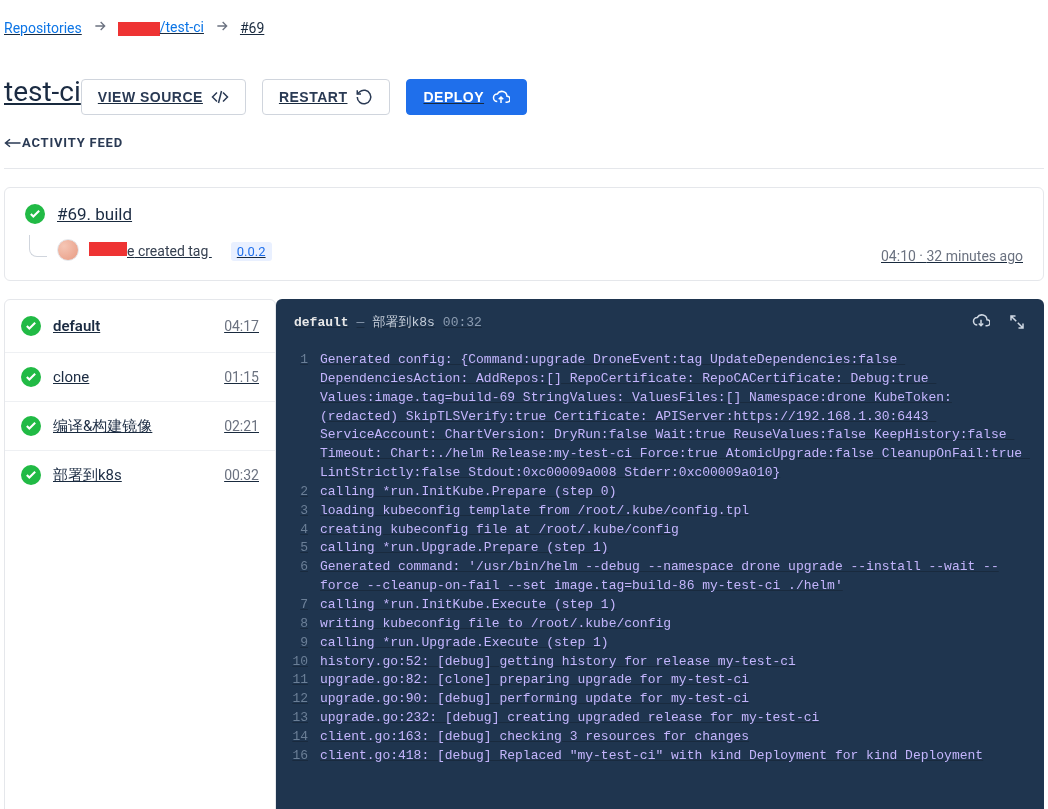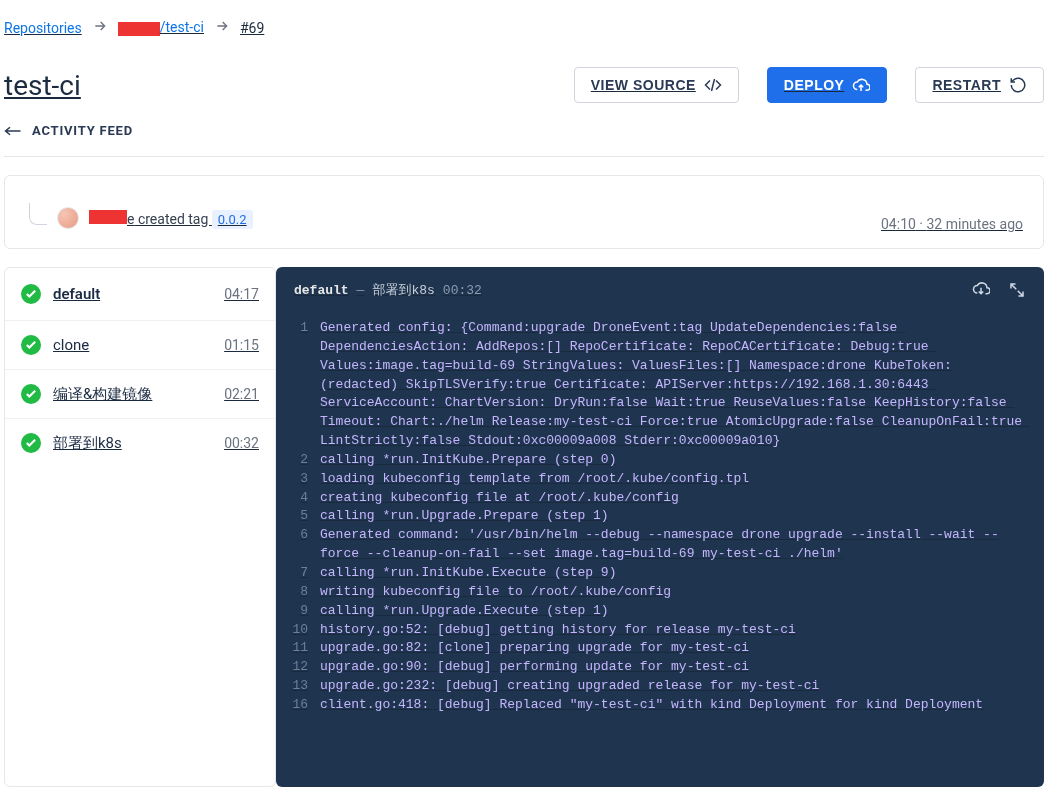--- a/index.html
+++ b/index.html
@@ -22,30 +22,29 @@
     .breadcrumb a { color: #0c75e6; text-decoration: none; }
     .breadcrumb .redacted {
       background: #ee3333; color: transparent; display:inline-block; width:42px; height:14px; vertical-align: middle;
     }
     .breadcrumb-sep { color: #6b7280; }
     .breadcrumb .arrow-svg { width:16px; height:16px; stroke:#6b7280; }
 
     
     .page-header {
       display: flex;
-      justify-content: space-between;
       align-items: center;
       padding: 20px 0 8px 0;
     }
     .page-title {
       font-size: 28px;
       font-weight: 400;
       color: #1b2b42;
     }
-    .header-actions { display: flex; gap: 28px; align-items:center; }
+    .header-actions { display: flex; gap: 16px; align-items:center;margin-top:12px; }
     .btn {
       display: inline-flex;
       align-items: center;
       gap: 8px;
       padding: 8px 16px;
       border-radius: 4px;
       font-size: 14px;
       font-weight: 600;
       letter-spacing: 0.5px;
       cursor: pointer;
@@ -57,21 +56,20 @@
       background: #1f6feb;
       border-color: #1f6feb;
       color: #fff;
     }
     .btn svg { width:18px; height:18px; }
 
     
     .activity-link {
       display: inline-flex;
       align-items: center;
-      gap: 10px;
       color: #2a3a54;
       font-size: 13px;
       font-weight: 700;
       letter-spacing: 0.8px;
       padding: 12px 0 18px 0;
       cursor: pointer;
     }
     .activity-link svg { width:18px; height:12px; stroke:#2a3a54; }
 
     .divider { border: none; border-top: 1px solid #e5e7eb; margin: 0; }
@@ -101,20 +99,21 @@
     .avatar {
       width: 22px; height: 22px; border-radius: 50%;
       background: radial-gradient(circle at 30% 30%, #f5c6b5, #e89a82);
       border:1px solid #e5e7eb;
     }
     .author-name-redacted { background:#ee3333; width:38px; height:14px; display:inline-block; }
     .author-text { color:#374151; }
     .tag-badge {
       background:#e9f0ff; color:#1f6feb; padding:2px 6px; border-radius:3px;
       font-size: 13px;
+      margin-left: 19px;
     }
     .build-meta { color:#6b7280; font-size:14px;margin-top:12px; }
 
     
     .main-cols { display:flex; }
     .steps-col {
       width: 272px; flex-shrink:0;
       border:1px solid #e5e7eb; border-radius:6px;
       background:#fff; overflow:hidden;
     }
@@ -195,49 +194,57 @@
   
   <div class="page-header">
     <h1 class="page-title">test-ci</h1>
     <div class="header-actions">
       <button class="btn">
         <span>VIEW SOURCE</span>
         <svg viewBox="0 0 24 24" fill="none" stroke="#2a3a54" stroke-width="2">
             <path d="M8 6l-6 6 6 6M16 6l6 6-6 6M14 4l-4 16"></path>
           </svg>
       </button>
+      <button class="btn">
+        <span>RESTART</span>
+        <svg viewBox="0 0 24 24" fill="none" stroke="#2a3a54" stroke-width="2">
+            <path d="M3 12a9 9 0 1 0 3-6.7L3 8"></path>
+            <path d="M3 3v5h5"></path>
+          </svg>
+      </button>
       <button class="btn primary">
         <span>DEPLOY</span>
         <svg viewBox="0 0 24 24" fill="none" stroke="#fff" stroke-width="2">
             <path d="M7 18a5 5 0 0 1 0-10 7 7 0 0 1 13 3 4 4 0 0 1 0 8h-2"></path>
             <path d="M12 12v8M9 15l3-3 3 3"></path>
           </svg>
       </button>
-      <button class="btn">
-        <span>RESTART</span>
-        <svg viewBox="0 0 24 24" fill="none" stroke="#2a3a54" stroke-width="2">
-            <path d="M3 12a9 9 0 1 0 3-6.7L3 8"></path>
-            <path d="M3 3v5h5"></path>
-          </svg>
-      </button>
     </div>
   </div>
 
   
   <div class="activity-link">
     <svg viewBox="0 0 24 12" fill="none" stroke-width="2">
         <path d="M22 6H2M8 1L2 6l6 5"></path>
       </svg>
     <span>ACTIVITY FEED</span>
   </div>
 
   <hr class="divider">
 
   
   <div class="build-card">
+    <div class="build-card-row1">
+      <span class="check-icon">
+        <svg viewBox="0 0 14 12">
+            <path d="M2 6l3 3 7-7"></path>
+          </svg>
+      </span>
+      <span class="build-title">#69. build</span>
+    </div>
     <div class="build-card-row2">
       <div class="build-author">
         <span class="author-branch"></span>
         <span class="avatar"></span>
         <span class="author-text">
           <span class="author-name-redacted"></span><span>e</span><span> created tag </span><span class="tag-badge">0.0.2</span>
         </span>
       </div>
       <div class="build-meta">
         <span>04:10</span> · <span>32 minutes ago</span>
@@ -329,25 +336,25 @@
           <div class="log-line">
             <span class="log-num">4</span>
             <span class="log-text">creating kubeconfig file at /root/.kube/config</span>
           </div>
           <div class="log-line">
             <span class="log-num">5</span>
             <span class="log-text">calling *run.Upgrade.Prepare (step 1)</span>
           </div>
           <div class="log-line">
             <span class="log-num">6</span>
-            <span class="log-text">Generated command: '/usr/bin/helm --debug --namespace drone upgrade --install --wait --force --cleanup-on-fail --set image.tag=build-69 my-test-ci ./helm'</span>
+            <span class="log-text">Generated command: '/usr/bin/helm --debug --namespace drone upgrade --install --wait --force --cleanup-on-fail --set image.tag=build-86 my-test-ci ./helm'</span>
           </div>
           <div class="log-line">
             <span class="log-num">7</span>
-            <span class="log-text">calling *run.InitKube.Execute (step 9)</span>
+            <span class="log-text">calling *run.InitKube.Execute (step 1)</span>
           </div>
           <div class="log-line">
             <span class="log-num">8</span>
             <span class="log-text">writing kubeconfig file to /root/.kube/config</span>
           </div>
           <div class="log-line">
             <span class="log-num">9</span>
             <span class="log-text">calling *run.Upgrade.Execute (step 1)</span>
           </div>
           <div class="log-line">
@@ -360,20 +367,24 @@
           </div>
           <div class="log-line">
             <span class="log-num">12</span>
             <span class="log-text">upgrade.go:90: [debug] performing update for my-test-ci</span>
           </div>
           <div class="log-line">
             <span class="log-num">13</span>
             <span class="log-text">upgrade.go:232: [debug] creating upgraded release for my-test-ci</span>
           </div>
           <div class="log-line">
+            <span class="log-num">14</span>
+            <span class="log-text">client.go:163: [debug] checking 3 resources for changes</span>
+          </div>
+          <div class="log-line">
             <span class="log-num">16</span>
             <span class="log-text">client.go:418: [debug] Replaced "my-test-ci" with kind Deployment for kind Deployment</span>
           </div>
         </div>
     </div>
   </div>
 
 </div>
 
 </body></html>

